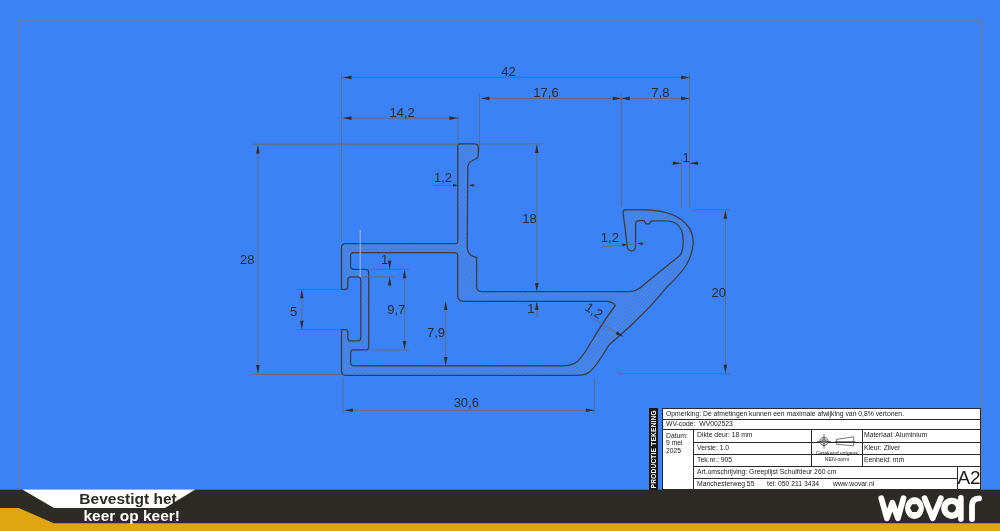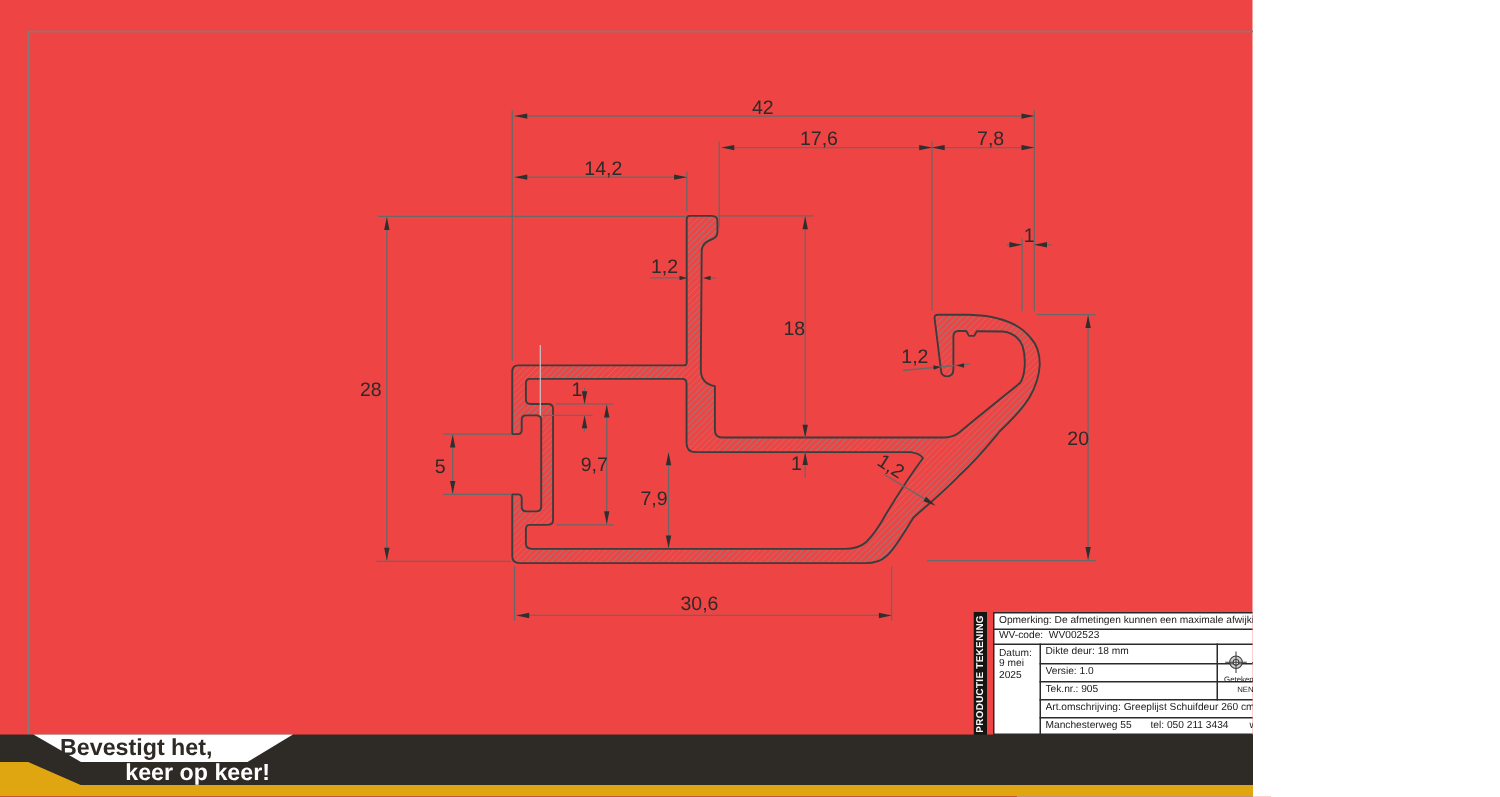--- a/index.html
+++ b/index.html
@@ -1,16 +1,16 @@
 <!DOCTYPE html>
 <html><head>
 <meta charset="utf-8">
 <style>
 html,body{margin:0;padding:0;background:#fff;font-family:"Liberation Sans",sans-serif;}
-#page{position:relative;width:835px;height:531px;overflow:hidden;background:#ef4444;}
+#page{position:relative;width:1000px;height:531px;overflow:hidden;background:#3b82f6;}
 .abs{position:absolute;}
 .tb{font-size:6.8px;color:#1a1a1a;white-space:nowrap;line-height:8px;will-change:transform;}
 </style>
 </head>
 <body>
 <div id="page">
 <svg class="abs" style="left:0;top:0;will-change:transform" width="1000" height="531" viewBox="0 0 1000 531">
 <defs>
 <pattern id="hat" patternUnits="userSpaceOnUse" width="4.1" height="4.1">
 <path d="M-1,1 L1,-1 M0,4.1 L4.1,0 M3.1,5.1 L5.1,3.1" stroke="#8a8a8a" stroke-width="0.55" fill="none"></path>
@@ -228,15 +228,15 @@
 
 <g fill="none" stroke="#ffffff" stroke-width="5.8" stroke-linecap="round" stroke-linejoin="round">
 <path d="M881.3,10.3 L886.9,30.2 L892.4,14.8 L897.9,30.2 L903.5,10.3"></path>
 <path d="M924.6,10.3 L932.7,30.2 L940.8,10.3"></path>
 <path d="M972,31 L972,17.5 Q972,10.3 979.2,10.3"></path>
 <circle cx="951.8" cy="20.3" r="7.4" stroke-width="6.4"></circle>
 <path d="M960.9,9.8 L960.9,30.9" stroke-width="5.6"></path>
 </g>
 <path fill="#ffffff" fill-rule="evenodd" d="M914.5,9.2 a9.4,10.9 0 1,0 0.001,0 Z M919,20.1 l-2.25,-3.9 h-4.5 l-2.25,3.9 l2.25,3.9 h4.5 Z"></path>
 </svg>
-<div class="abs" style="left:40px;top:489.5px;width:141px;text-align:left;font-size:15.5px;font-weight:bold;color:#2e2a25;white-space:nowrap;will-change:transform;">Bevestigt het,</div>
+<div class="abs" style="left:40px;top:489.5px;width:141px;text-align:right;font-size:15.5px;font-weight:bold;color:#2e2a25;white-space:nowrap;will-change:transform;">Bevestigt het,</div>
 <div class="abs" style="left:40px;top:506.5px;width:140px;text-align:right;font-size:15.5px;font-weight:bold;color:#ffffff;white-space:nowrap;will-change:transform;">keer op keer!</div>
 </div>
 
 </body></html>

